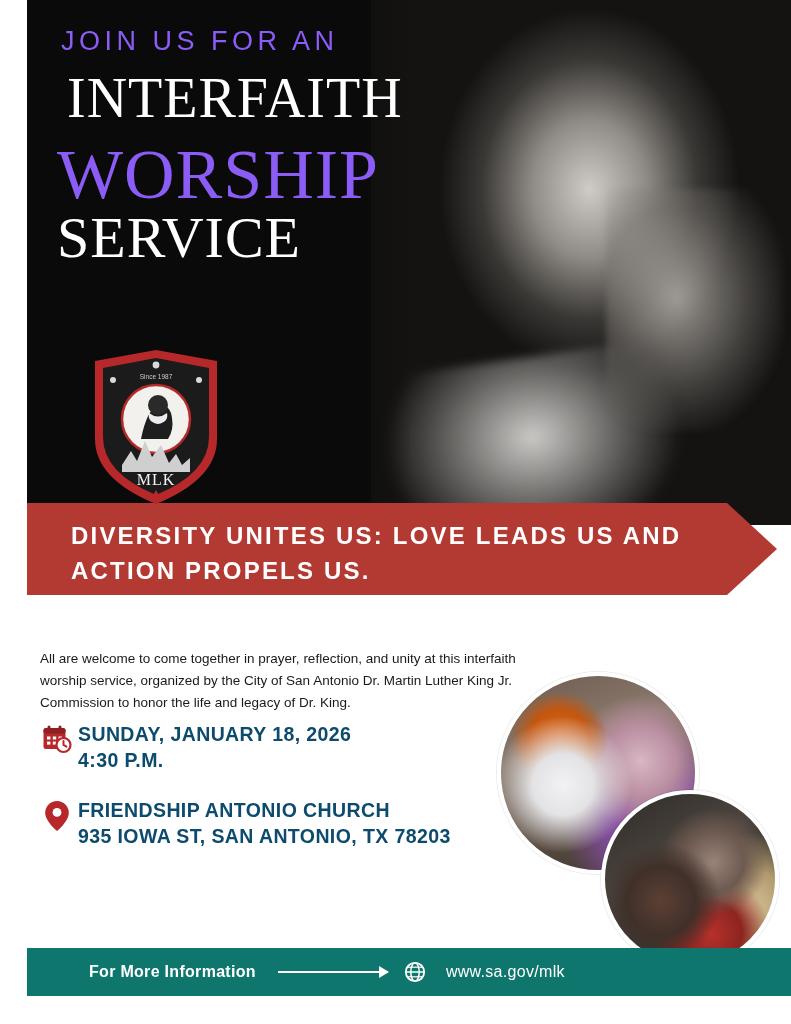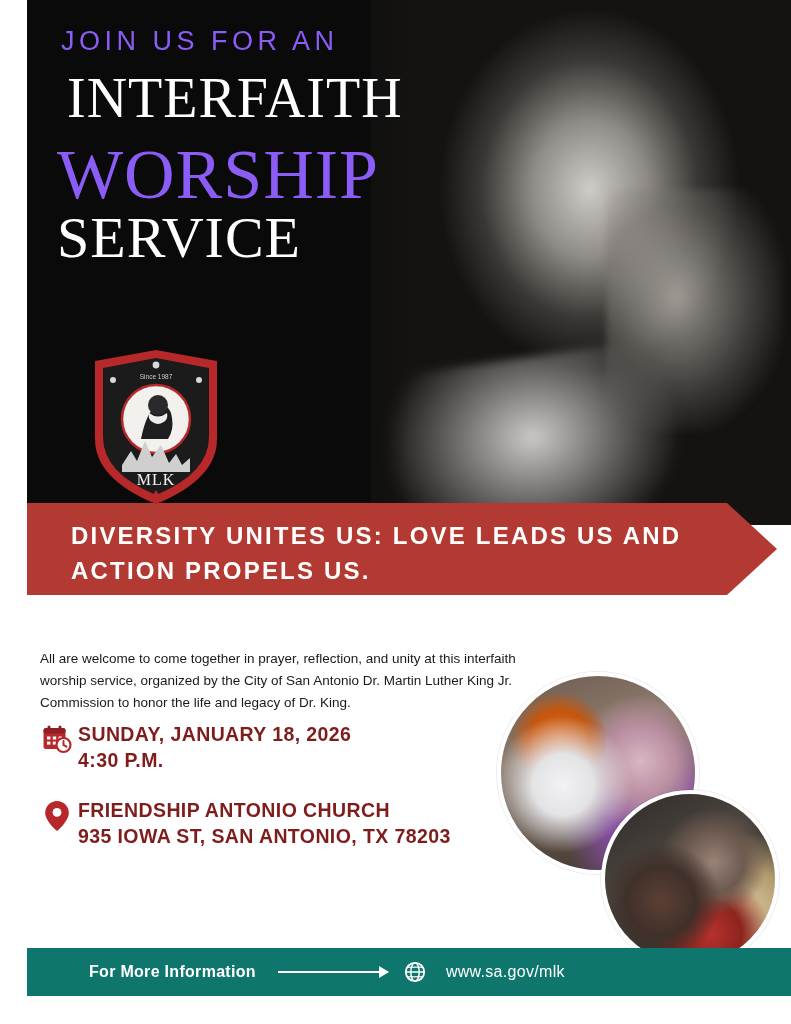--- a/index.html
+++ b/index.html
@@ -175,21 +175,21 @@
     align-items: flex-start;
   }
   .detail-icon {
     width: 42px;
     flex: 0 0 42px;
     display: flex;
     justify-content: center;
     padding-top: 2px;
   }
   .detail-lines {
-    color: #7f1d1d;
+    color: #0c4a6e;
     font-size: 19.5px;
     font-weight: 700;
     letter-spacing: .4px;
     line-height: 1.32;
   }
   #date-row { left: 36px; top: 722px; }
   #place-row { left: 36px; top: 798px; }
 
   
   .circle-photo {

